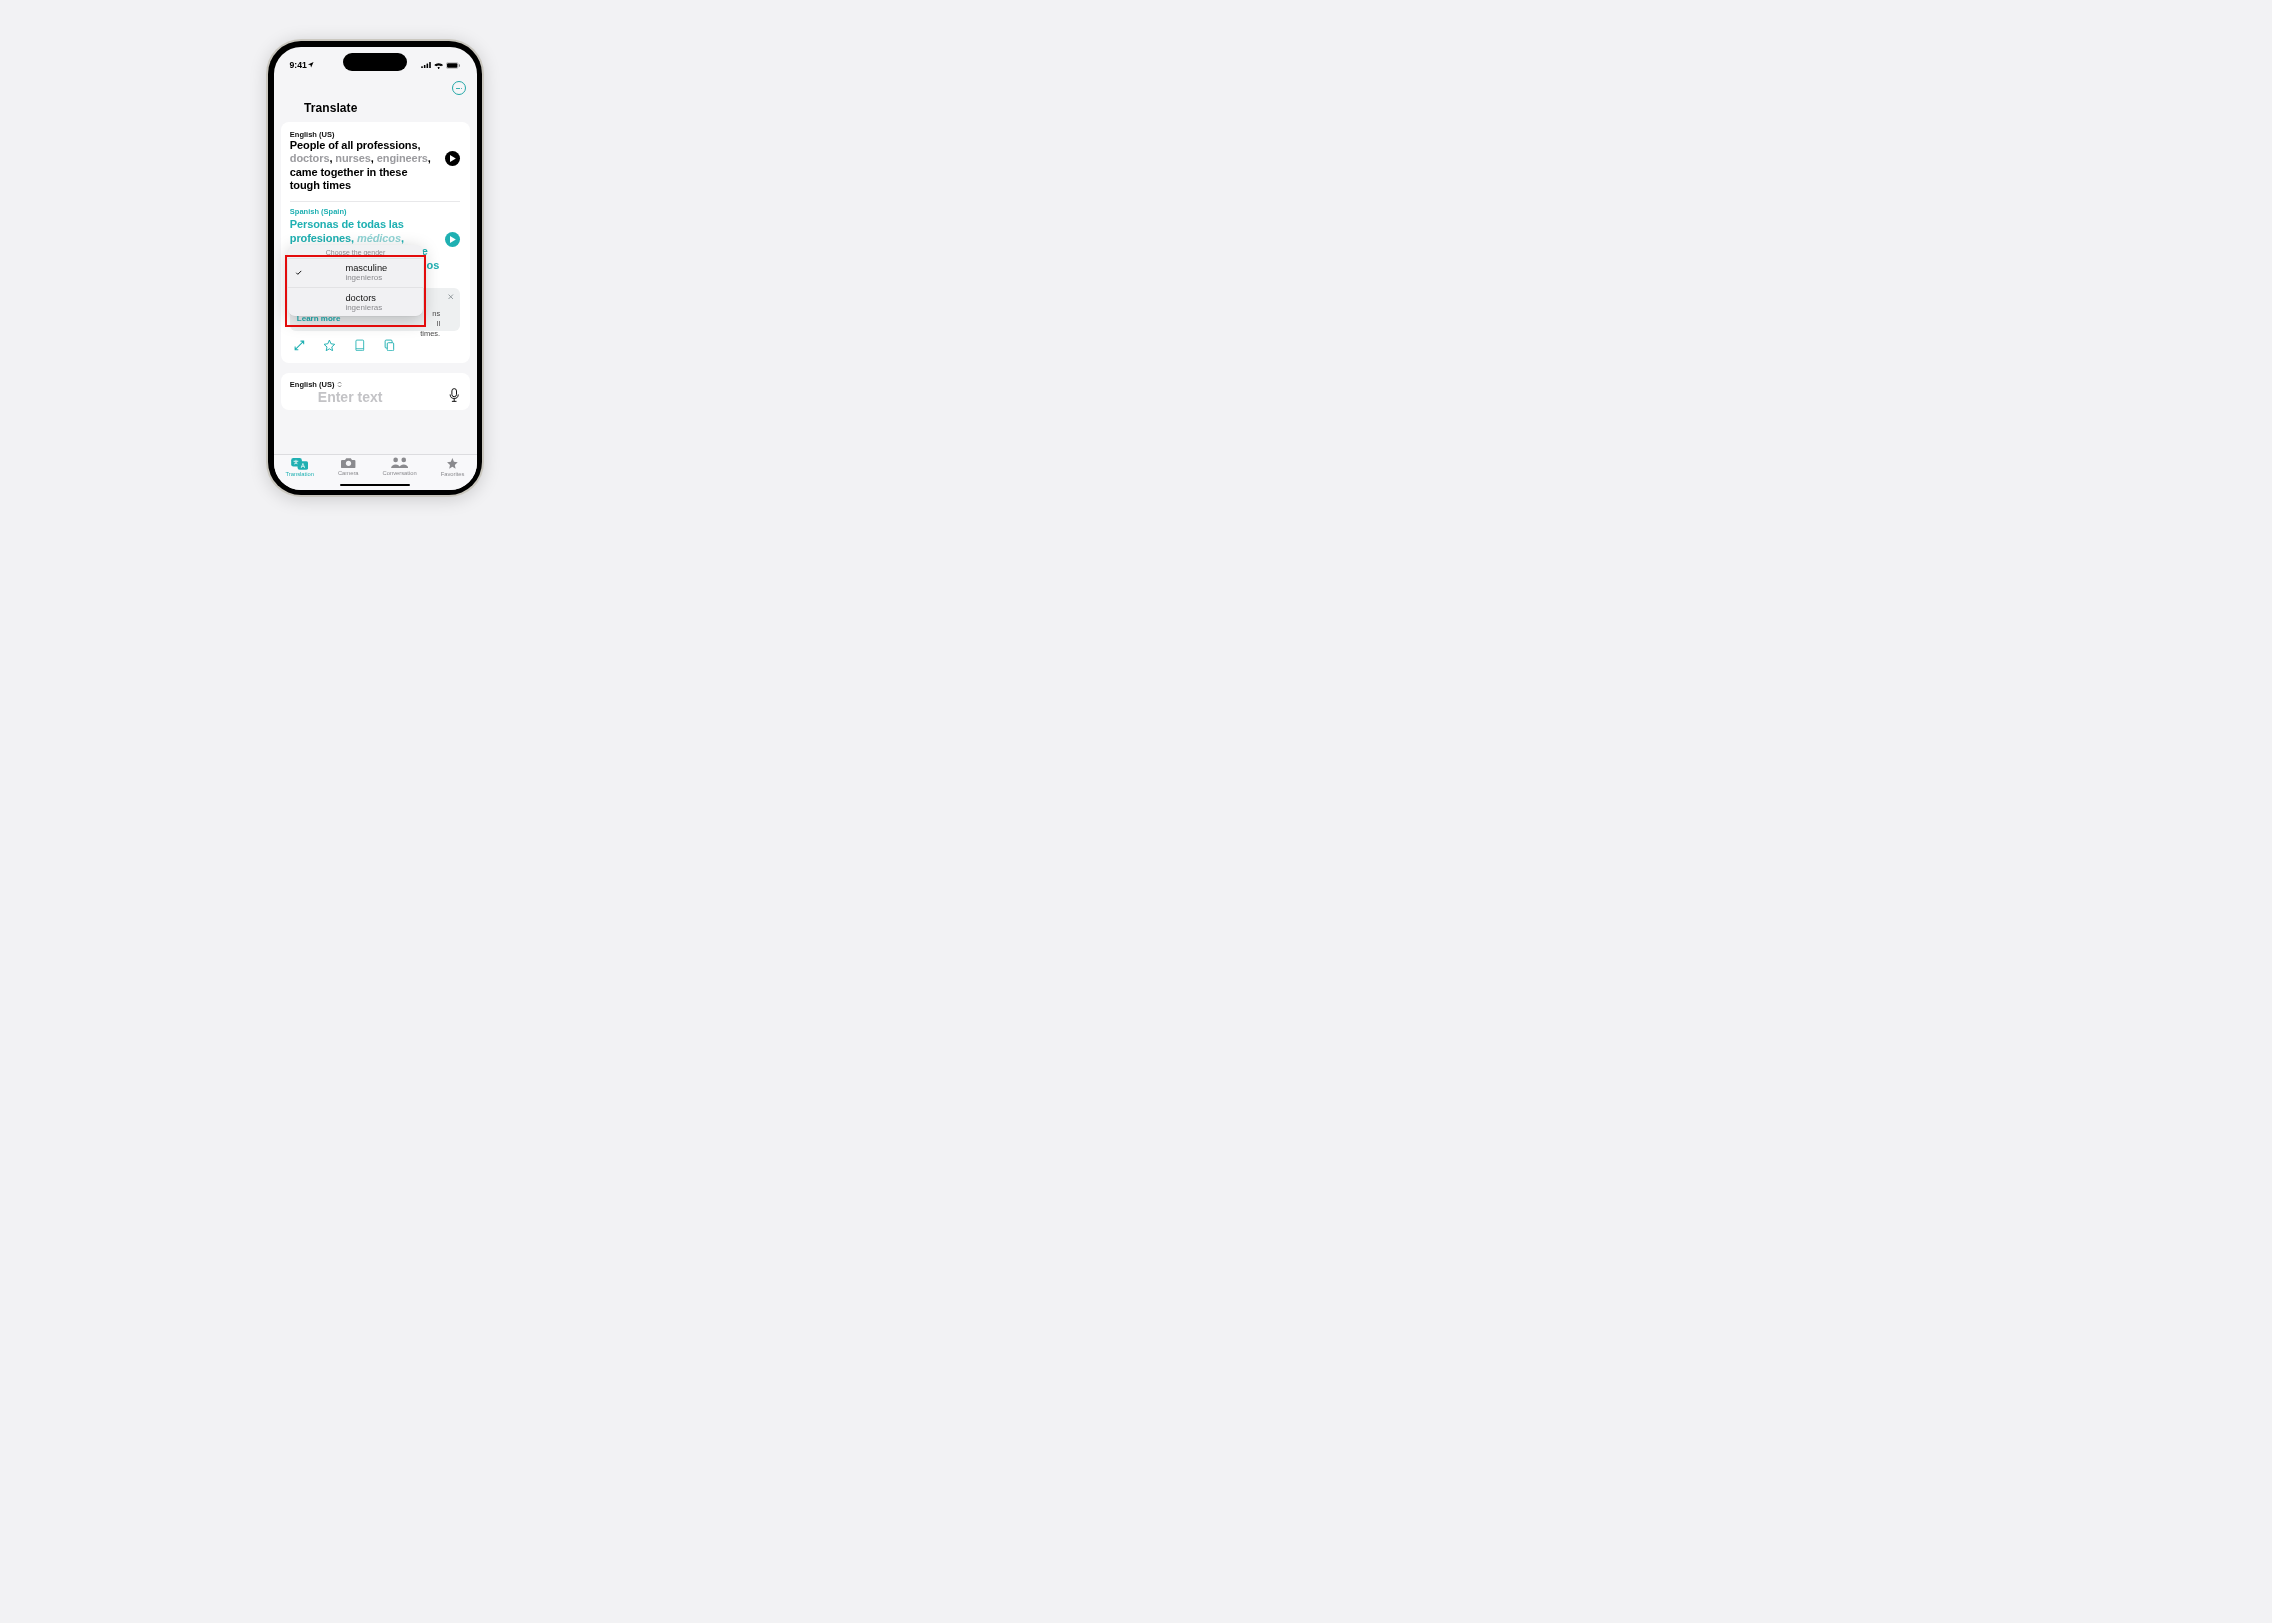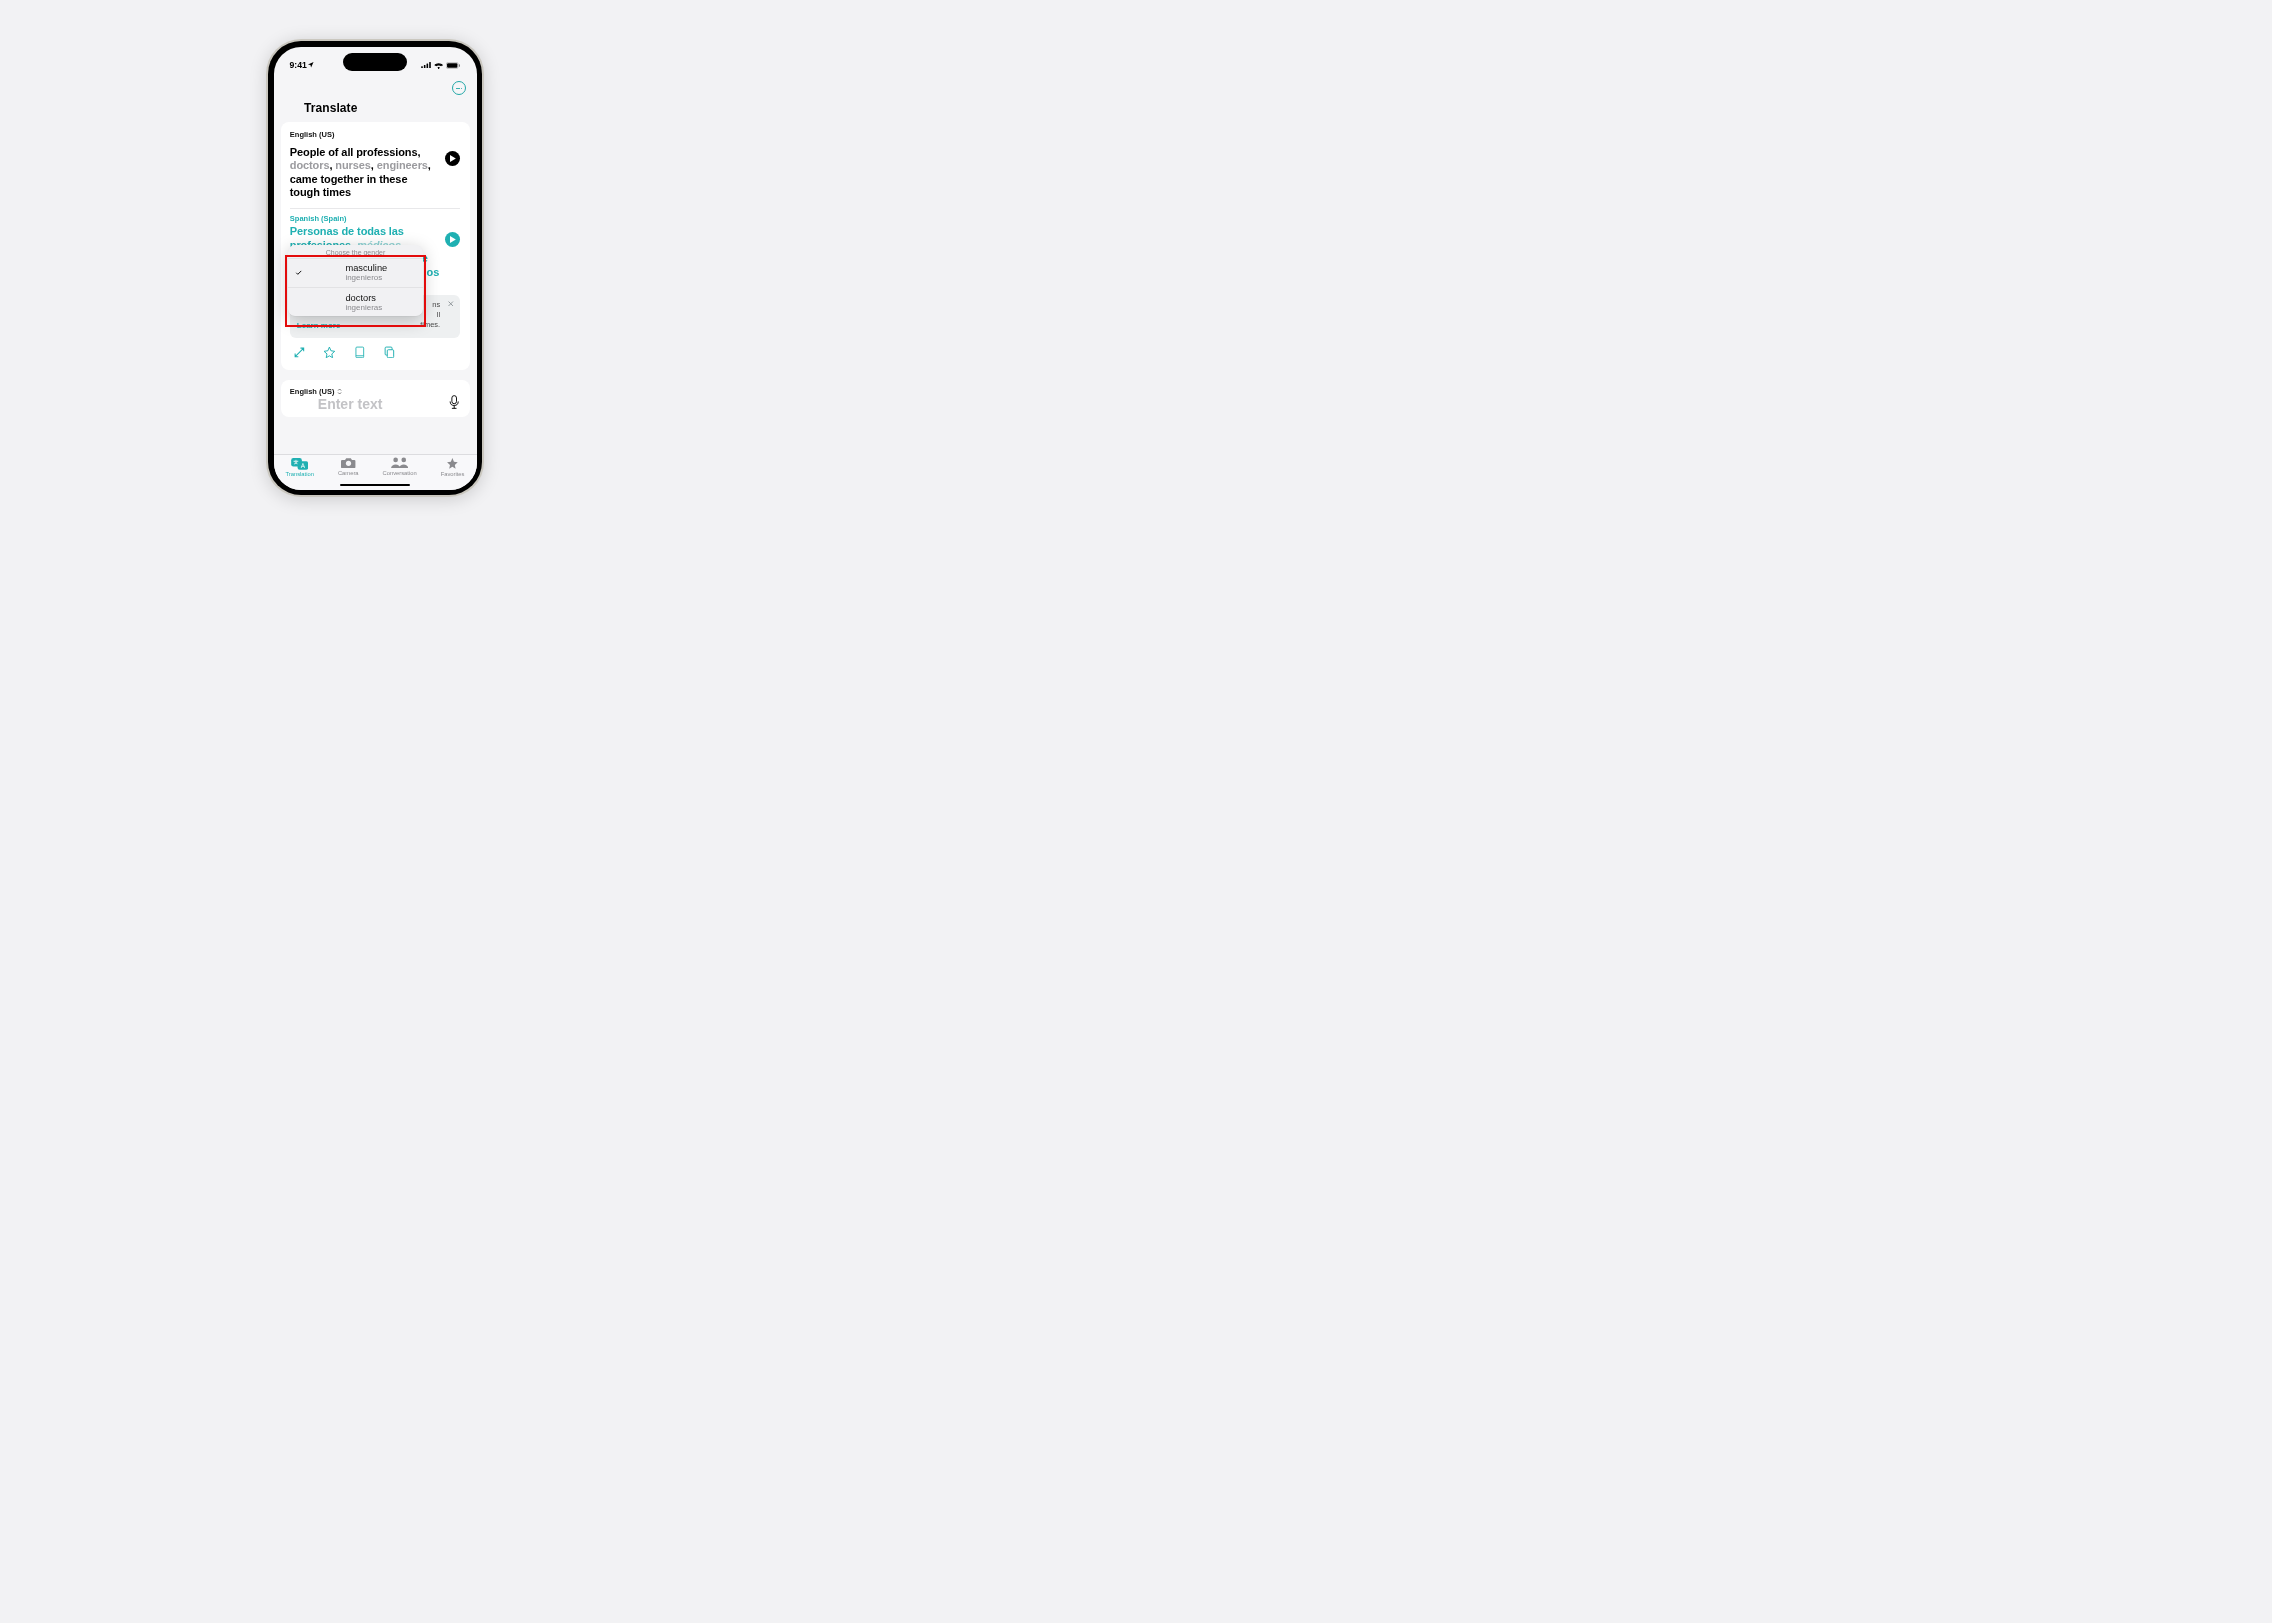--- a/index.html
+++ b/index.html
@@ -83,21 +83,21 @@
     border-radius: 8px;
     padding: 8px 9.3px 8px 9.3px;
     position: relative;
   }
   .lang-label { font-size: 7.5px; font-weight: 600; color: #111; }
   .lang-label.teal { color: #1fb0b2; }
   .src-text {
     font-size: 11px;
     font-weight: 700;
     line-height: 1.22;
-    margin-top: 7px;
+    margin-top: 0;
     padding-right: 21px;
     letter-spacing: -0.1px;
   }
   .src-text .dim { color: #9b9b9f; font-weight: 700; }
   .play-btn {
     position: absolute;
     right: 9.3px; top: 29px;
     width: 15px; height: 15px;
     border-radius: 50%;
     background: #000;
@@ -156,21 +156,21 @@
     margin-top: 29px;
     background: #eef0f1;
     border-radius: 5.8px;
     padding: 5.8px 7px;
     position: relative;
     font-size: 7.5px;
     color: #555;
     min-height: 43px;
   }
   .info-box .partial {
-    position: absolute; right: 20px; top: 5px;
+    position: absolute; right: 20px; top: 21px;
     text-align: right; font-size: 7.5px; color: #4a4a4a; line-height: 1.35;
   }
   .info-close {
     position: absolute; right: 5.8px; top: 4.6px;
     color: #8c9396; font-size: 9.3px; font-weight: 700;
   }
   .learn-more { color: #1fb0b2; font-weight: 600; font-size: 8px; margin-top: 21px; display:block; }
   .action-row {
     display: flex; gap: 17.4px;
     padding: 8px 3.5px 1.2px 3.5px;

